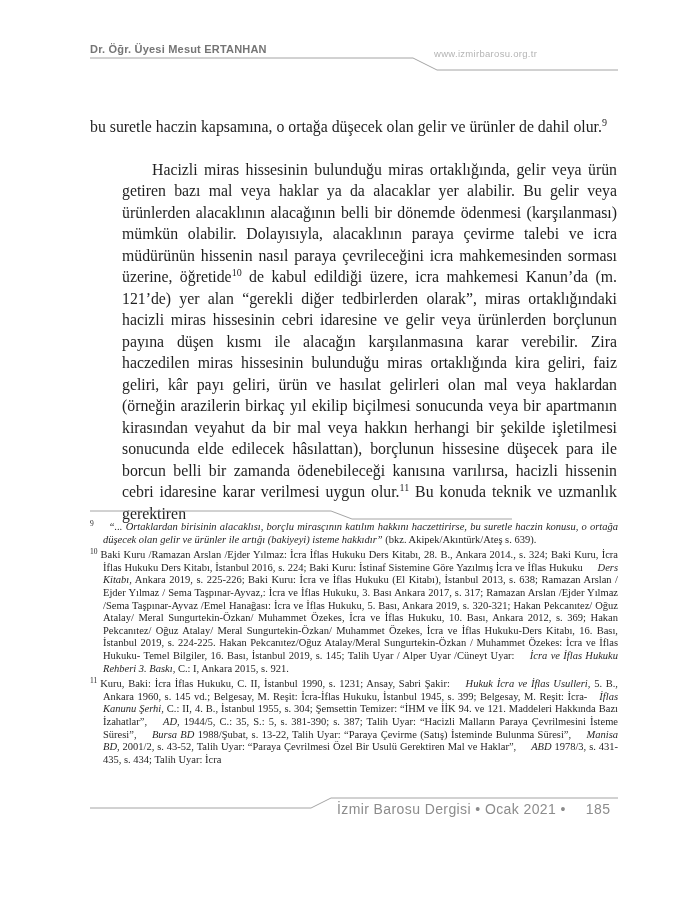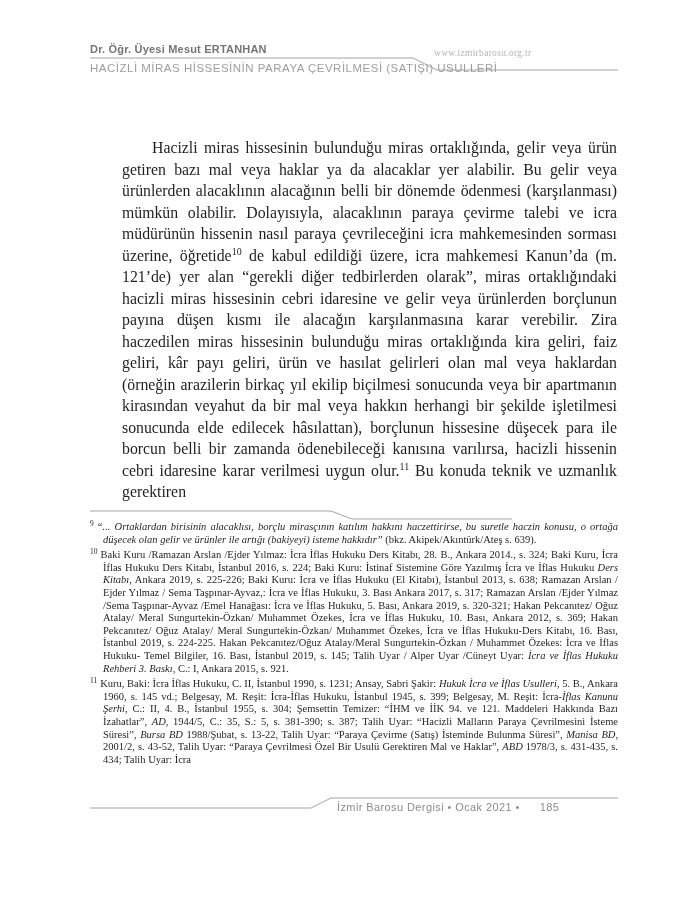--- a/index.html
+++ b/index.html
@@ -34,21 +34,21 @@
     font-family: "Liberation Sans", sans-serif;
     font-size: 11.5px;
     letter-spacing: 0.5px;
     color: #9e9e9e;
     white-space: nowrap;
   }
   .header-site {
     position: absolute;
     left: 434px;
     top: 48px;
-    font-family: Liberation Serif, serif;
+    font-family: Liberation Sans, sans-serif;
     font-size: 9.5px;
     letter-spacing: 0.3px;
     color: #b4b4b4;
     white-space: nowrap;
   }
   .rule-svg {
     position: absolute;
     display: block;
   }
   #header-rule { left: 88px; top: 51px; }
@@ -95,29 +95,29 @@
     text-indent: -13px;
   }
   .footnote + .footnote {
     margin-top: 3px;
   }
   .fn-num {
     font-size: 7.5px;
     line-height: 0;
     padding-right: 3px;
   }
-  .it { font-style: italic; }
+  .it { font-style: italic; margin-left: 12px; }
 
   
   .footer-text {
     position: absolute;
     left: 337px;
     top: 801px;
     font-family: "Liberation Sans", sans-serif;
-    font-size: 11px;
+    font-size: 14px;
     letter-spacing: 0.4px;
     color: #8c8c8c;
     white-space: nowrap;
   }
   .footer-text .page-num {
     margin-left: 20px;
   }
 </style>
 </head>
 <body>
@@ -125,23 +125,23 @@
 <div class="page">
 
   <div class="header-author">Dr. Öğr. Üyesi Mesut ERTANHAN</div>
 
   <svg id="header-rule" class="rule-svg" width="532" height="22">
     <polyline points="2,7 325,7 349,19 530,19" fill="none" stroke="#9a9a9a" stroke-width="0.9"></polyline>
   </svg>
 
   <div class="header-site">www.izmirbarosu.org.tr</div>
 
-  <div class="header-title">HACİZLİ MİRAS HİSSESİNİN PARAYA ÇEVRİLMESİ  (SATIŞI) USULLERİ</div>
 
   <div class="body-text">
+      <p><span>bu suretle haczin kapsamına, o ortağa düşecek olan gelir ve ürünler de dahil olur.</span><sup>9</sup></p>
       <p class="indent"><span>Hacizli miras hissesinin bulunduğu miras ortaklığında, gelir veya ürün getiren bazı mal veya haklar ya da alacaklar yer alabilir. Bu gelir veya ürünlerden alacaklının alacağının belli bir dönemde ödenmesi (karşılanması) mümkün olabilir. Dolayısıyla, alacaklının paraya çevirme talebi ve icra müdürünün hissenin nasıl paraya çevrileceğini icra mahkemesinden sorması üzerine, öğretide</span><sup>10</sup><span> de kabul edildiği üzere, icra mahkemesi Kanun’da (m. 121’de) yer alan “gerekli diğer tedbirlerden olarak”, miras ortaklığındaki hacizli miras hissesinin cebri idaresine ve gelir veya ürünlerden borçlunun payına düşen kısmı ile alacağın karşılanmasına karar verebilir. Zira haczedilen miras hissesinin bulunduğu miras ortaklığında kira geliri, faiz geliri, kâr payı geliri, ürün ve hasılat gelirleri olan mal veya haklardan (örneğin arazilerin birkaç yıl ekilip biçilmesi sonucunda veya bir apartmanın kirasından veyahut da bir mal veya hakkın herhangi bir şekilde işletilmesi sonucunda elde edilecek hâsılattan), borçlunun hissesine düşecek para ile borcun belli bir zamanda ödenebileceği kanısına varılırsa, hacizli hissenin cebri idaresine karar verilmesi uygun olur.</span><sup>11</sup><span> Bu konuda teknik ve uzmanlık gerektiren</span></p>
     </div>
 
   <svg id="fn-rule" class="rule-svg" width="430" height="18">
     <polyline points="2,7 243,7 264,15 424,15" fill="none" stroke="#9a9a9a" stroke-width="0.9"></polyline>
   </svg>
 
   <div class="footnotes">
       <div class="footnote"><sup class="fn-num">9</sup><span class="it">“... Ortaklardan birisinin alacaklısı, borçlu mirasçının katılım hakkını haczettirirse, bu suretle haczin konusu, o ortağa düşecek olan gelir ve ürünler ile artığı (bakiyeyi) isteme hakkıdır”</span><span> (bkz. Akipek/Akıntürk/Ateş s. 639).</span></div>
       <div class="footnote"><sup class="fn-num">10</sup><span>Baki Kuru /Ramazan Arslan /Ejder Yılmaz: İcra İflas Hukuku Ders Kitabı, 28. B., Ankara 2014., s. 324; Baki Kuru, İcra İflas Hukuku Ders Kitabı, İstanbul 2016, s. 224; Baki Kuru: İstinaf Sistemine Göre Yazılmış İcra ve İflas Hukuku </span><span class="it">Ders Kitabı</span><span>, Ankara 2019, s. 225-226; Baki Kuru: İcra ve İflas Hukuku (El Kitabı), İstanbul 2013, s. 638; Ramazan Arslan / Ejder Yılmaz / Sema Taşpınar-Ayvaz,: İcra ve İflas Hukuku, 3. Bası Ankara 2017, s. 317; Ramazan Arslan /Ejder Yılmaz /Sema Taşpınar-Ayvaz /Emel Hanağası: İcra ve İflas Hukuku, 5. Bası, Ankara 2019, s. 320-321; Hakan Pekcanıtez/ Oğuz Atalay/ Meral Sungurtekin-Özkan/ Muhammet Özekes, İcra ve İflas Hukuku, 10. Bası, Ankara 2012, s. 369; Hakan Pekcanıtez/ Oğuz Atalay/ Meral Sungurtekin-Özkan/ Muhammet Özekes, İcra ve İflas Hukuku-Ders Kitabı, 16. Bası, İstanbul 2019, s. 224-225. Hakan Pekcanıtez/Oğuz Atalay/Meral Sungurtekin-Özkan / Muhammet Özekes: İcra ve İflas Hukuku- Temel Bilgiler, 16. Bası, İstanbul 2019, s. 145; Talih Uyar / Alper Uyar /Cüneyt Uyar: </span><span class="it">İcra ve İflas Hukuku Rehberi 3. Baskı</span><span>, C.: I, Ankara 2015, s. 921.</span></div>

